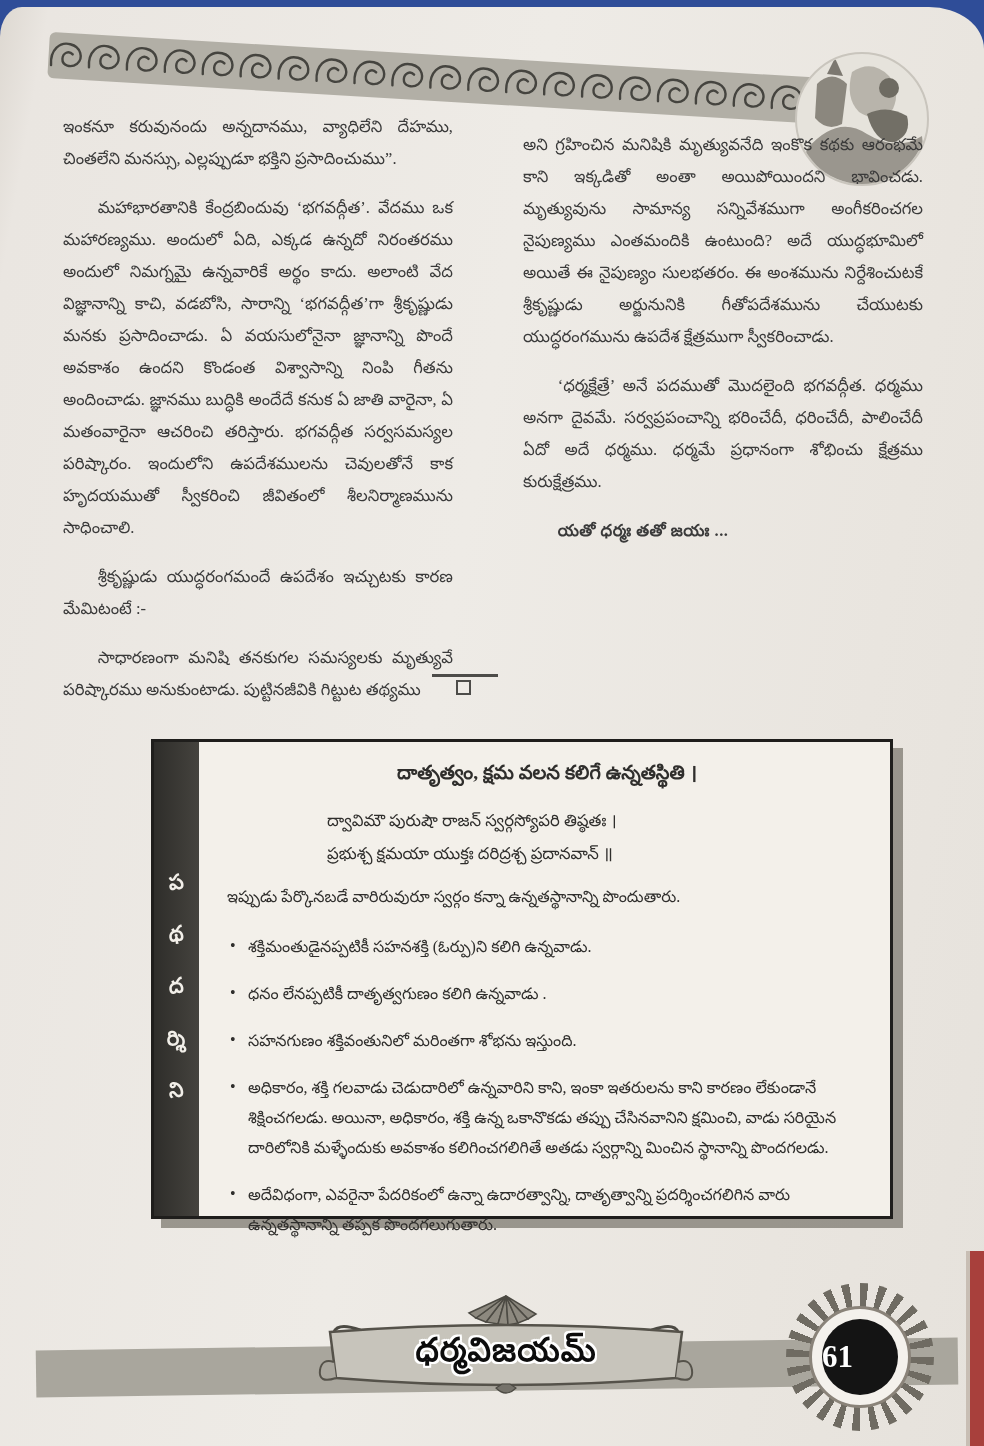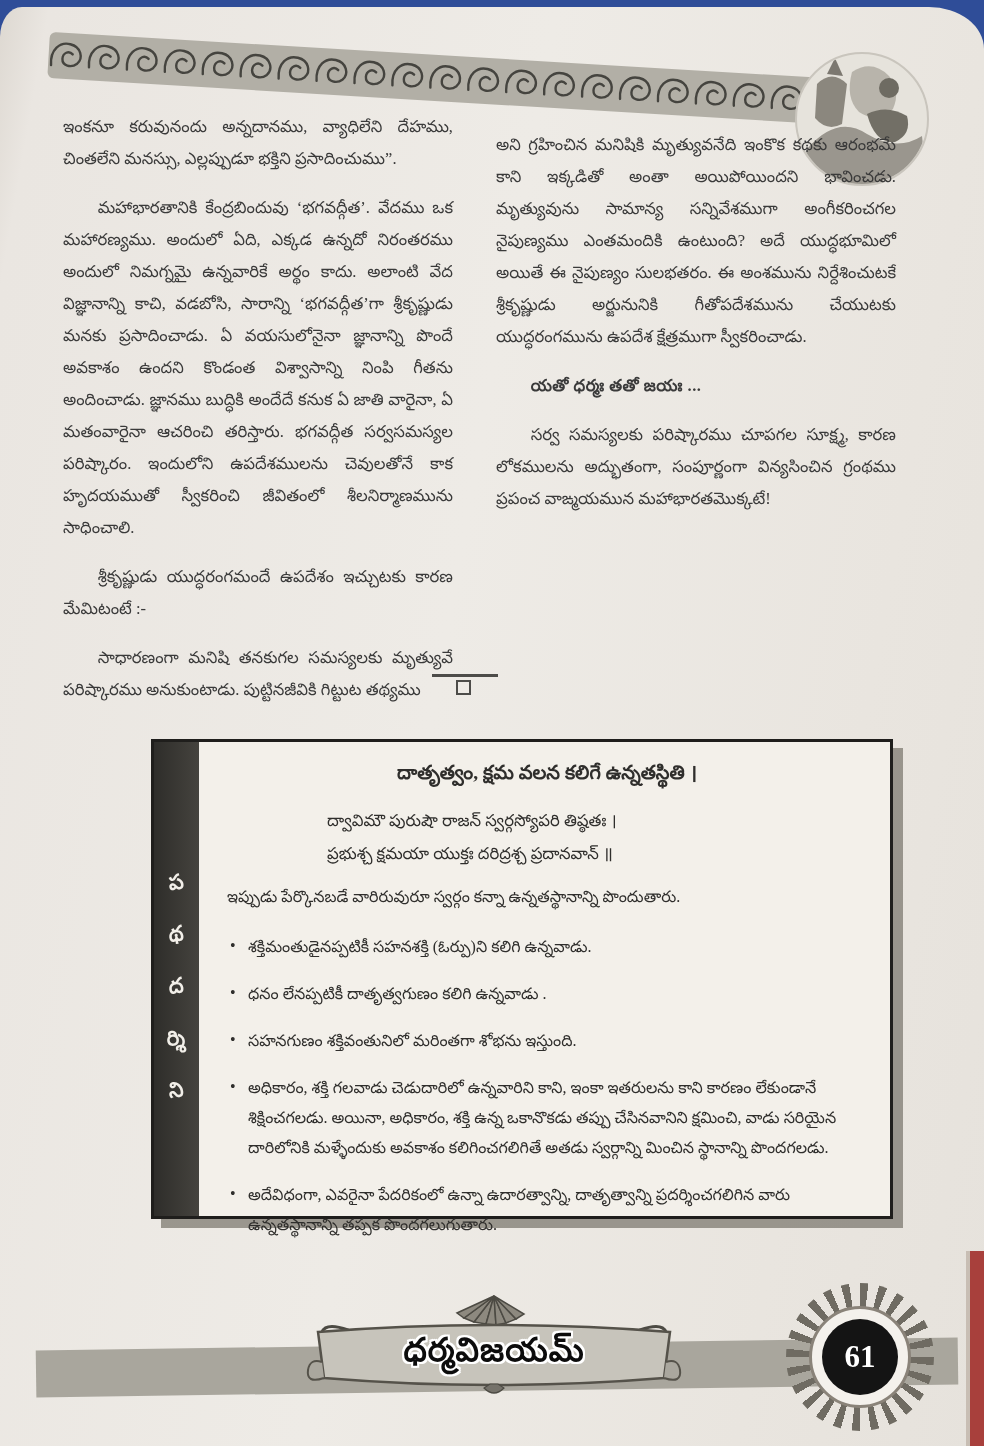--- a/index.html
+++ b/index.html
@@ -27,21 +27,21 @@
   .illustration {
     position:absolute; left:795px; top:52px; width:134px; height:134px;
     border-radius:50%; background:#e6e3dc; border:2px solid #c9c5bd;
     overflow:hidden; z-index:3;
   }
 
   
   .col { position:absolute; color:#3a3a3a; font-size:16.5px; line-height:32px;
     text-align:justify; z-index:4; }
   .col-left  { left:46px;  top:94px;  width:424px; }
-  .col-right { left:479px; top:112px; width:434px; }
+  .col-right { left:506px; top:112px; width:434px; }
   .col p { margin:17px; }
   .col p.indent { text-indent:2.1em; }
   .col p.shloka { font-weight:bold; text-indent:2.1em; letter-spacing:.5px; }
 
   
   .divider { position:absolute; left:432px; top:674px; width:72px; height:34px; z-index:4; }
   .divider .bar { width:66px; height:3px; background:#4d4c49; }
   .divider .sq  { width:15px; height:15px; border:2.5px solid #4d4c49; margin:3px 0 0 24px; background:transparent; }
 
   
@@ -59,32 +59,32 @@
   .box-title { text-align:center; font-weight:bold; font-size:19.5px; margin-bottom:16px; }
   .verse { margin-left:100px; line-height:33px; font-size:16.5px; margin-bottom:12px; }
   .box-intro { line-height:30px; margin-bottom:20px; }
   .box-list { list-style:none; }
   .box-list li { position:relative; padding-left:21px; margin-top:17px; line-height:30px; }
   .box-list li::before { content:"•"; position:absolute; left:3px; top:-1px; color:#2f2e2c; }
 
   
   .footer-band { position:absolute; left:36px; top:1344px; width:922px; height:47px;
     background:#a9a69d; transform:rotate(-.8deg); z-index:6; }
-  .banner { position:absolute; left:288px; top:1292px; width:412px; height:104px; z-index:7;text-decoration:underline; }
+  .banner { position:absolute; left:300px; top:1292px; width:412px; height:104px; z-index:7;text-decoration:underline; }
   .banner-text { position:absolute; left:0; right:0; top:40px; text-align:center;
     font-weight:bold; font-size:33px; color:#0c0c0c; letter-spacing:1px;
     text-shadow:-2px 0 #fff,2px 0 #fff,0 -2px #fff,0 2px #fff,
                 -2px -2px #fff,2px 2px #fff,-2px 2px #fff,2px -2px #fff; }
   .medal { position:absolute; left:786px; top:1283px; width:148px; height:148px; z-index:8; }
   .sun { position:absolute; inset:0; border-radius:50%;
     background:repeating-conic-gradient(#6f6b62 0deg 6.5deg, rgba(0,0,0,0) 6.5deg 15deg); }
   .ring { position:absolute; left:23px; top:23px; width:102px; height:102px;
     border-radius:50%; background:#f4f1ec; border:3px solid #8a8379; }
   .disc { position:absolute; left:36px; top:36px; width:76px; height:76px;
-    border-radius:50%; background:#141414; display:flex; align-items:center; justify-content:center; }
+    border-radius:50%; background:#141414; display:flex; align-items:center; justify-content:flex-start; }
   .disc span { color:#fff; font-weight:bold; font-size:31px; font-family:"Liberation Serif",serif; }
 </style>
 </head>
 <body>
 
 <div class="photo">
 
   <div class="page"></div>
   <div class="edge-red"></div>
 
@@ -131,22 +131,22 @@
 
   <div class="col col-left">
     <p>ఇంకనూ కరువునందు అన్నదానము, వ్యాధిలేని దేహము, చింతలేని మనస్సు, ఎల్లప్పుడూ భక్తిని ప్రసాదించుము”.</p>
     <p class="indent">మహాభారతానికి కేంద్రబిందువు ‘భగవద్గీత’. వేదము ఒక మహారణ్యము. అందులో ఏది, ఎక్కడ ఉన్నదో నిరంతరము అందులో నిమగ్నమై ఉన్నవారికే అర్థం కాదు. అలాంటి వేద విజ్ఞానాన్ని కాచి, వడబోసి, సారాన్ని ‘భగవద్గీత’గా శ్రీకృష్ణుడు మనకు ప్రసాదించాడు. ఏ వయసులోనైనా జ్ఞానాన్ని పొందే అవకాశం ఉందని కొండంత విశ్వాసాన్ని నింపి గీతను అందించాడు. జ్ఞానము బుద్ధికి అందేదే కనుక ఏ జాతి వారైనా, ఏ మతంవారైనా ఆచరించి తరిస్తారు. భగవద్గీత సర్వసమస్యల పరిష్కారం. ఇందులోని ఉపదేశములను చెవులతోనే కాక హృదయముతో స్వీకరించి జీవితంలో శీలనిర్మాణమును సాధించాలి.</p>
     <p class="indent">శ్రీకృష్ణుడు యుద్ధరంగమందే ఉపదేశం ఇచ్చుటకు కారణ మేమిటంటే :-</p>
     <p class="indent">సాధారణంగా మనిషి తనకుగల సమస్యలకు మృత్యువే పరిష్కారము అనుకుంటాడు. పుట్టినజీవికి గిట్టుట తథ్యము</p>
   </div>
 
   <div class="col col-right">
     <p>అని గ్రహించిన మనిషికి మృత్యువనేది ఇంకొక కథకు ఆరంభమే కాని ఇక్కడితో అంతా అయిపోయిందని భావించడు. మృత్యువును సామాన్య సన్నివేశముగా అంగీకరించగల నైపుణ్యము ఎంతమందికి ఉంటుంది? అదే యుద్ధభూమిలో అయితే ఈ నైపుణ్యం సులభతరం. ఈ అంశమును నిర్దేశించుటకే శ్రీకృష్ణుడు అర్జునునికి గీతోపదేశమును చేయుటకు యుద్ధరంగమును ఉపదేశ క్షేత్రముగా స్వీకరించాడు.</p>
+    <p class="indent">‘ధర్మక్షేత్రే’ అనే పదముతో మొదలైంది భగవద్గీత. ధర్మము అనగా దైవమే. సర్వప్రపంచాన్ని భరించేదీ, ధరించేదీ, పాలించేదీ ఏదో అదే ధర్మము. ధర్మమే ప్రధానంగా శోభించు క్షేత్రము కురుక్షేత్రము.</p>
     <p class="shloka">యతో ధర్మః తతో జయః ...</p>
-    <p class="indent">సర్వ సమస్యలకు పరిష్కారము చూపగల సూక్ష్మ, కారణ లోకములను అద్భుతంగా, సంపూర్ణంగా విన్యసించిన గ్రంథము ప్రపంచ వాఙ్మయమున మహాభారతమొక్కటే!</p>
   </div>
 
   <div class="divider">
     <div class="bar"></div>
     <div class="sq"></div>
   </div>
 
   <div class="feature-box">
     <div class="spine">
       <span>ప</span>

